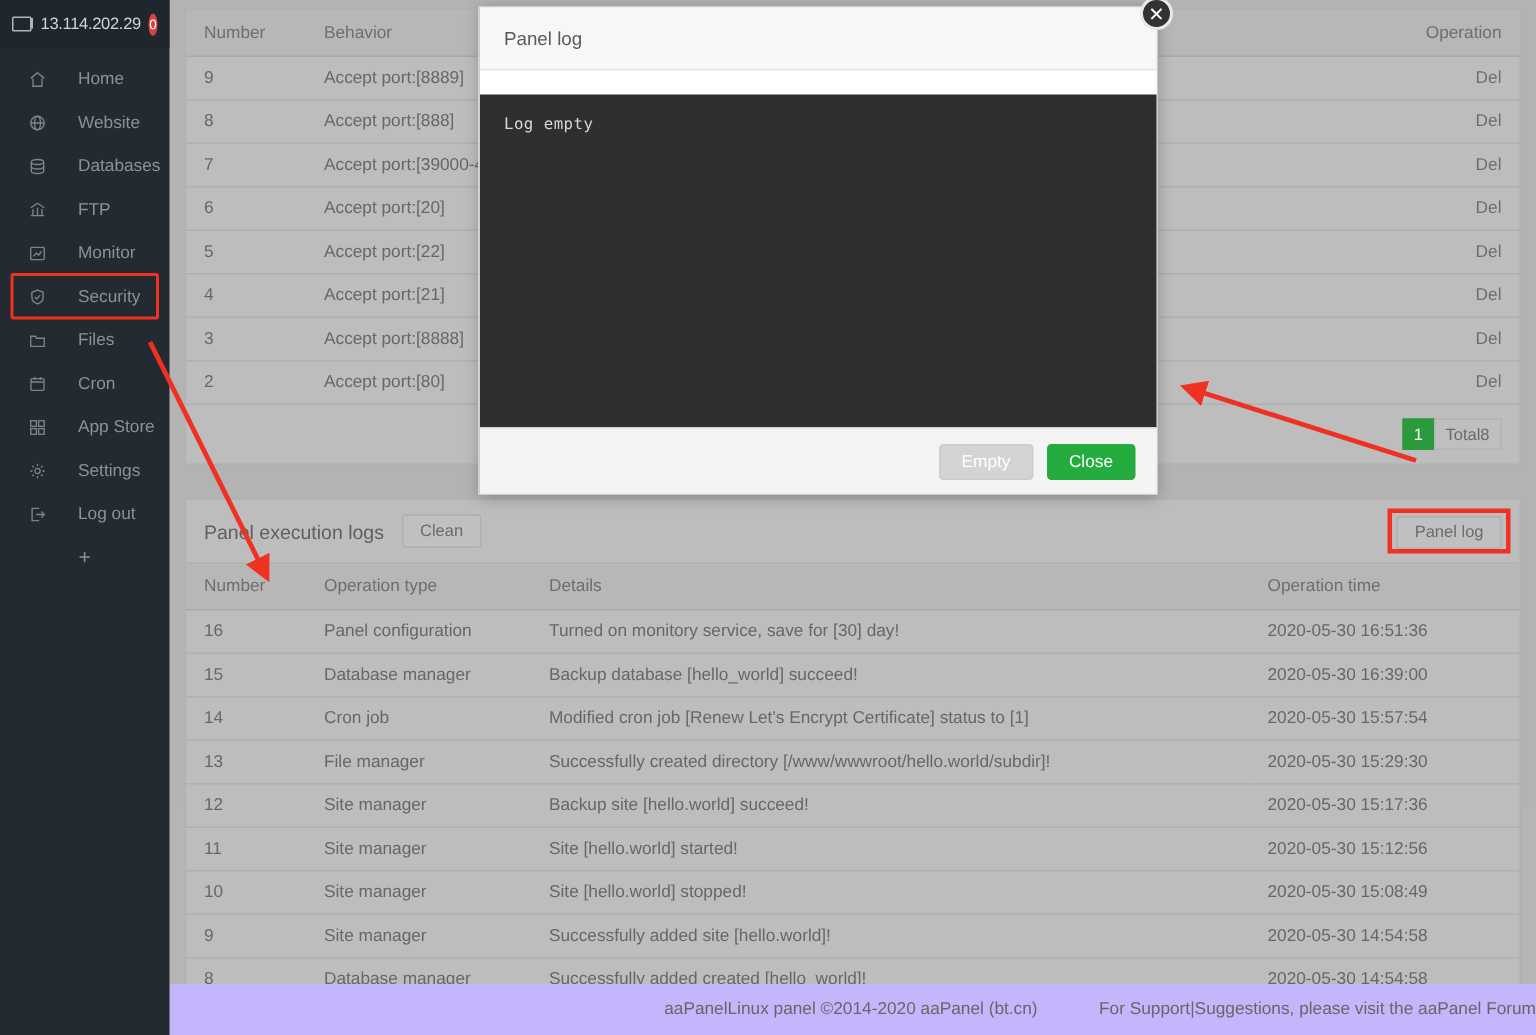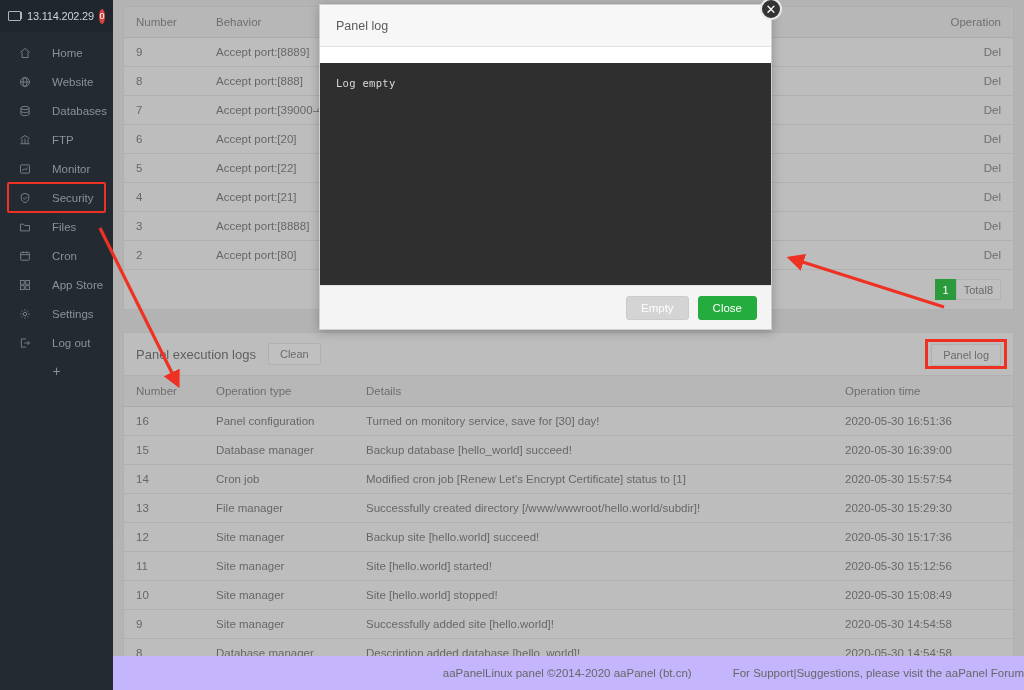--- a/index.html
+++ b/index.html
@@ -485,21 +485,21 @@
           </tr>
           <tr>
             <td class="lg-c1">9</td>
             <td class="lg-c2">Site manager</td>
             <td class="lg-c3">Successfully added site [hello.world]!</td>
             <td class="lg-c4">2020-05-30 14:54:58</td>
           </tr>
           <tr>
             <td class="lg-c1">8</td>
             <td class="lg-c2">Database manager</td>
-            <td class="lg-c3">Description added database [hello_world]!</td>
+            <td class="lg-c3">Successfully added created [hello_world]!</td>
             <td class="lg-c4">2020-05-30 14:54:58</td>
           </tr>
           <tr>
             <td class="lg-c1">7</td>
             <td class="lg-c2">FTP manager</td>
             <td class="lg-c3">Successfully added FTP user [hello_world]!</td>
             <td class="lg-c4">2020-05-30 14:54:58</td>
           </tr>
         </tbody>
       </table>

